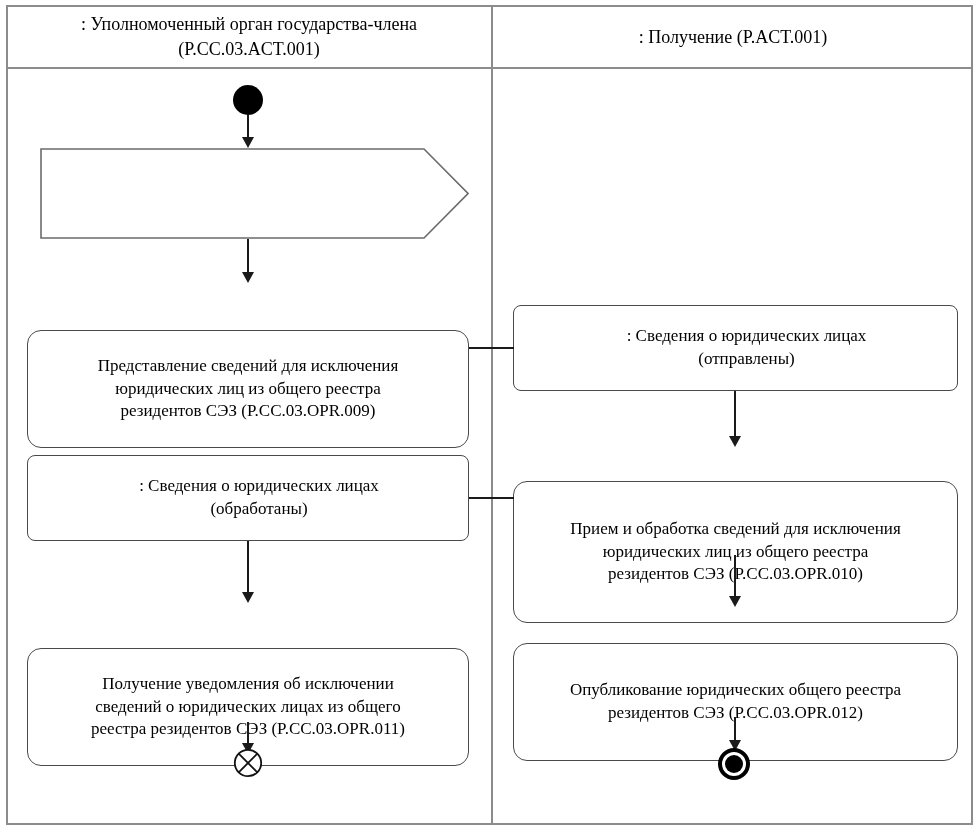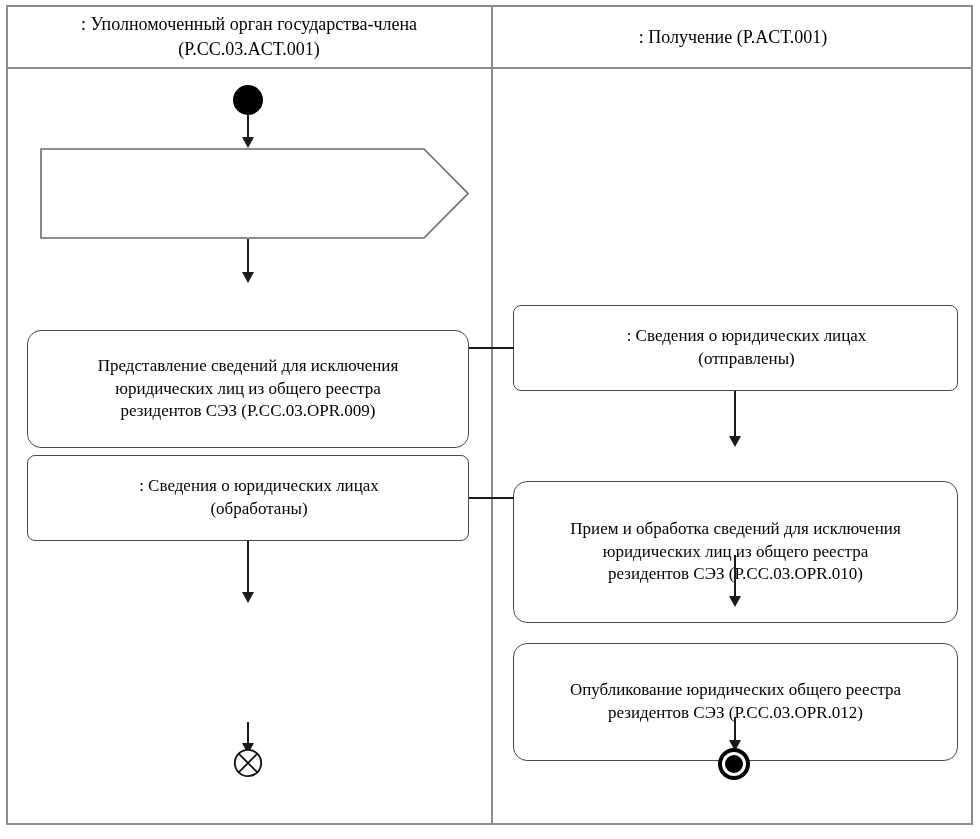--- a/index.html
+++ b/index.html
@@ -196,20 +196,25 @@
   </div>
 
   <div class="node objectnode" style="left:27px; top:455px; width:442px; height:86px;">
     <span>: Сведения о юридических лицах
 (обработаны)</span>
   </div>
 
   <div class="edge-v" style="left:247.2px; top:541px; height:52px;"></div>
   <div class="arrowhead arrow-down" style="left:242px; top:592px;"></div>
 
+  <div class="node action" style="left:27px; top:604px; width:442px; height:118px;">
+    <span>Получение уведомления об исключении
+сведений о юридических лицах из общего
+реестра резидентов СЭЗ (P.CC.03.OPR.011)</span>
+  </div>
 
   <div class="edge-v" style="left:247.2px; top:722px; height:28px;"></div>
   <div class="arrowhead arrow-down" style="left:242px; top:743px;"></div>
 
   <div class="flowfinal-node" style="left:233px; top:748px;">
     <svg width="30" height="30" viewBox="0 0 30 30">
       <circle cx="15" cy="15" r="13.2" fill="#ffffff" stroke="#111111" stroke-width="1.8"></circle>
       <line x1="5.7" y1="5.7" x2="24.3" y2="24.3" stroke="#111111" stroke-width="1.8"></line>
       <line x1="24.3" y1="5.7" x2="5.7" y2="24.3" stroke="#111111" stroke-width="1.8"></line>
     </svg>

